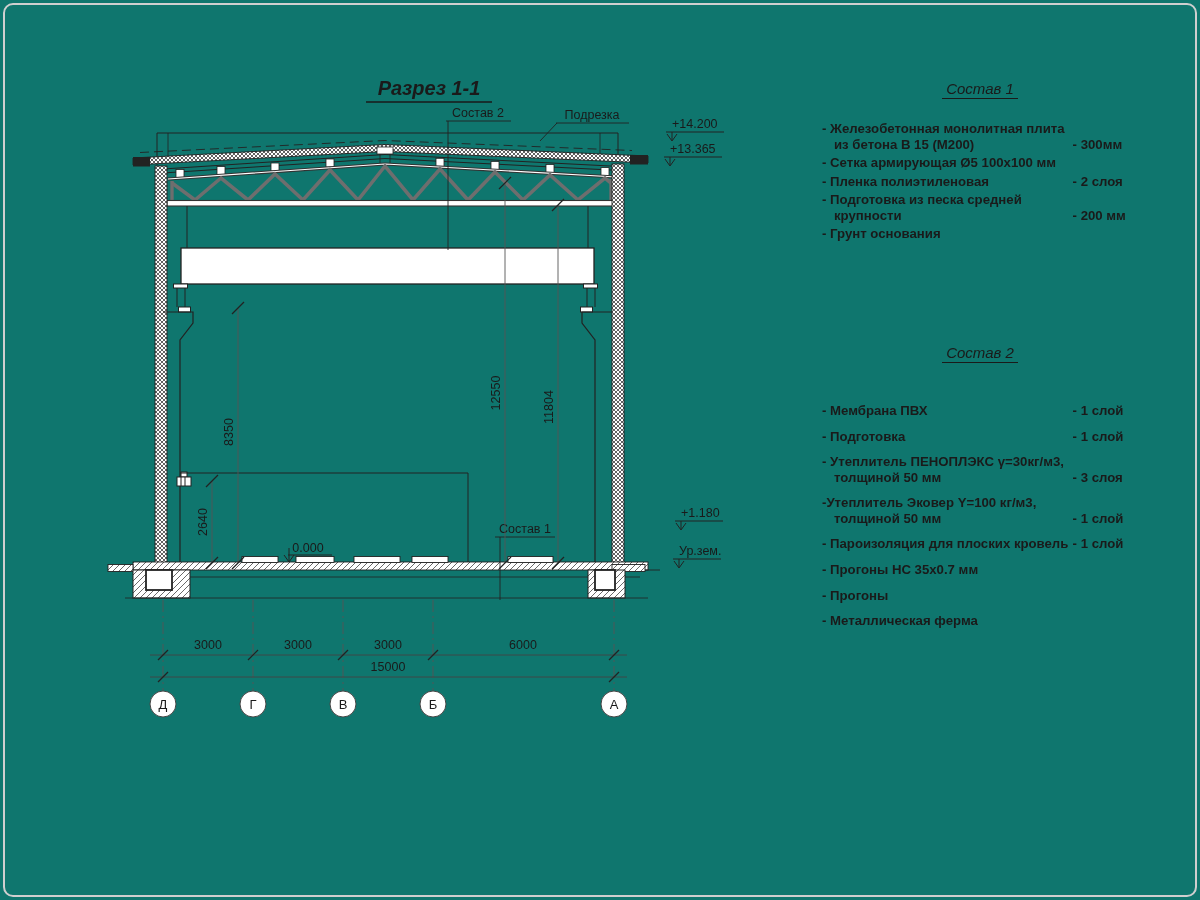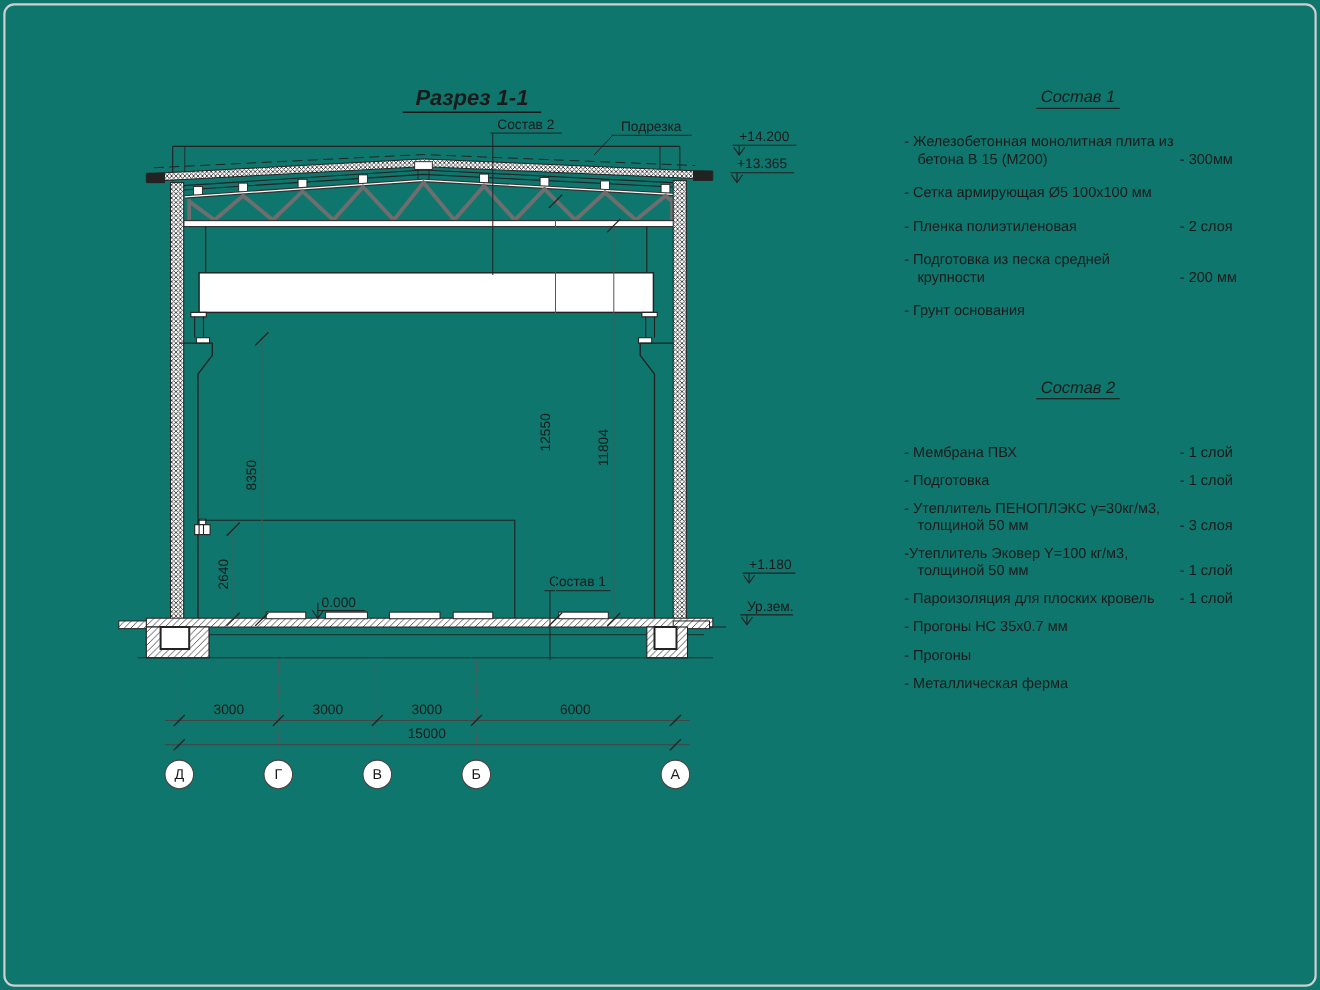--- a/index.html
+++ b/index.html
@@ -3,26 +3,26 @@
 <meta charset="utf-8">
 <style>
   html,body{margin:0;padding:0;background:#fff;}
   #stage{position:relative;width:1200px;height:900px;background:#0f766e;overflow:hidden;
          font-family:"Liberation Sans",sans-serif;color:#1a1a1a;}
   #frame{position:absolute;inset:3px;border:2px solid #cfcfcf;border-radius:10px;pointer-events:none;}
   svg text{font-family:"Liberation Sans",sans-serif;fill:#1a1a1a;}
   .panel{position:absolute;width:316px;}
   .list-title{font-size:15px;font-style:italic;text-align:center;}
   .list-title span{border-bottom:1.2px solid #1a1a1a;padding:0 4px 1px 4px;}
-  .item{display:flex;align-items:flex-end;font-size:13.2px;line-height:1.18;}
+  .item{display:flex;align-items:flex-end;font-size:13.2px;line-height:1.18;font-weight:bold;}
   .item-name{width:248px;padding-left:12px;text-indent:-12px;}
   .item-value{width:68px;white-space:nowrap;}
   
   #list1 .item:nth-child(2){margin-top:24px;}
-  #list1 .item{margin-top:15px;}
+  #list1 .item{margin-top:3px;}
   #list2 .item:nth-child(2){margin-top:42px;}
   #list2 .item{margin-top:10px;justify-content:center;}
 </style>
 </head>
 <body>
 
 <div id="stage">
   <div id="frame"></div>
 
   <svg width="770" height="900" viewBox="0 0 770 900" style="position:absolute;left:0;top:0;">

